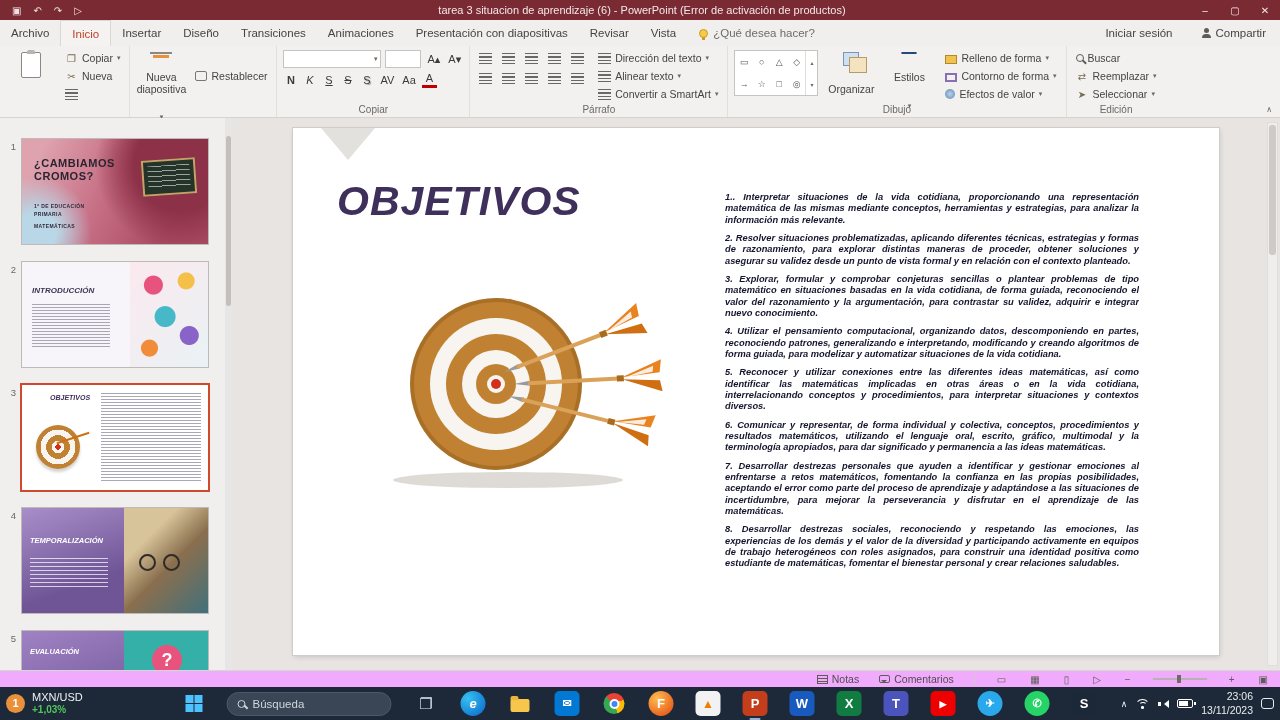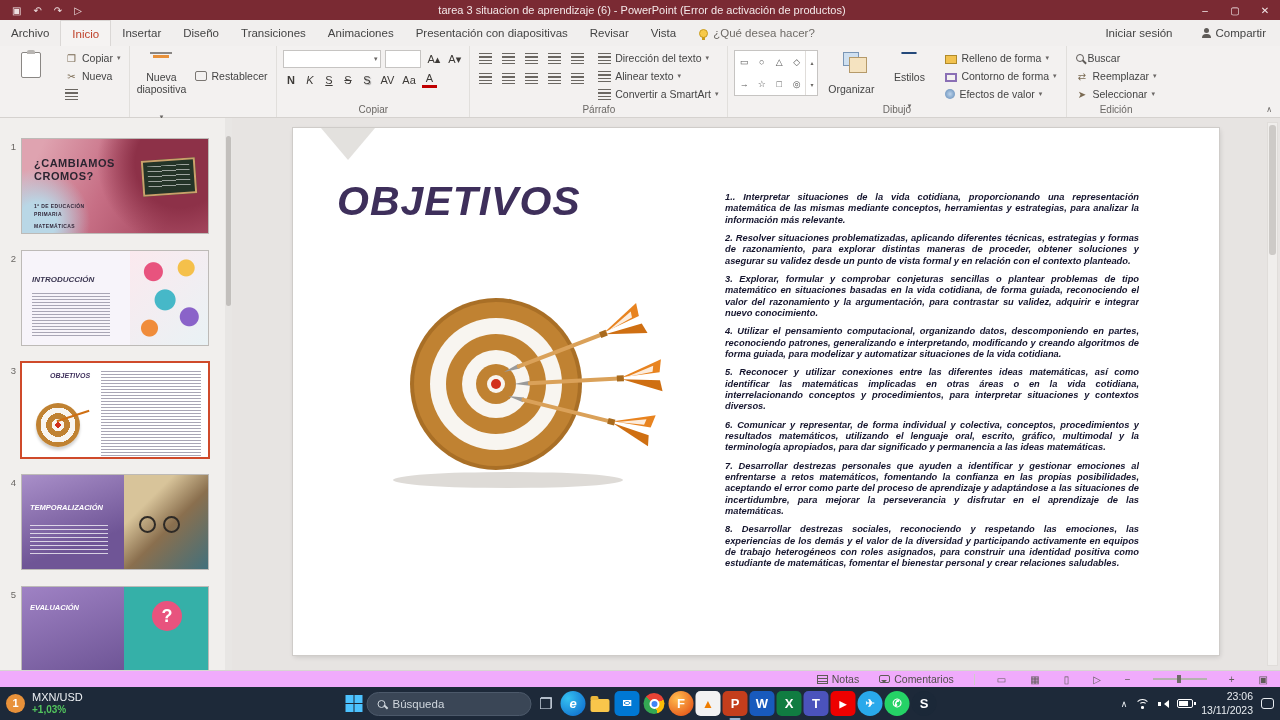--- a/index.html
+++ b/index.html
@@ -64,21 +64,21 @@
   .effects-icon { width:10px; height:10px; border-radius:50%; background:radial-gradient(circle,#bcd3ea,#5d87b5); }
   .mag { width:8px; height:8px; border:1.5px solid #5f5b58; border-radius:50%; position:relative; display:inline-block; }
   .mag::after { content:""; position:absolute; width:5px; height:1.5px; background:#5f5b58; transform:rotate(45deg); right:-4px; bottom:-1px; }
   .rib-collapse { position:absolute; right:8px; bottom:3px; font-size:8px; color:#6a6764; }
 
   
   .main { flex:1; display:flex; min-height:0; }
   .panel { width:232px; background:#f1efed; padding:21px 0 0 4px; position:relative; overflow:hidden; flex:0 0 auto; }
   .thumb-row { display:flex; gap:6px; margin-bottom:18px; }
   .thumb-num { width:12px; font-size:9.5px; color:#6a6764; text-align:right; padding-top:2px; }
-  .thumb { width:186px; height:94px; background:#fff; outline:1px solid #bdbab7; position:relative; overflow:hidden; flex:0 0 auto; }
+  .thumb { width:186px; height:105px; background:#fff; outline:1px solid #bdbab7; position:relative; overflow:hidden; flex:0 0 auto; }
   .thumb.selected { outline:2px solid #cf4a2a; }
   .tlines { background:repeating-linear-gradient(to bottom,#a9a6b5 0 1px,transparent 1px 3px); }
   
   .t1 { background:
     radial-gradient(circle at 85% 25%, #8d3148 0 26%, transparent 48%),
     radial-gradient(circle at 8% 88%, #b9d7e6 0 10%, transparent 28%),
     linear-gradient(115deg,#dfa3b0 10%,#c76f85 45%,#a84a62 80%); }
   .t1-title { position:absolute; left:12px; top:18px; width:92px; font-size:11px; font-weight:800; color:#2b2430; line-height:1.15; letter-spacing:.5px; }
   .t1-board { position:absolute; right:12px; top:20px; width:54px; height:36px; background:#243428; border:2px solid #caa06a; transform:rotate(-4deg); }
   .t1-board::after { content:""; position:absolute; inset:4px; background:repeating-linear-gradient(to bottom,rgba(255,255,255,.55) 0 1px,transparent 1px 5px); }
@@ -142,21 +142,21 @@
   .zoom-track { width:54px; height:2px; background:#b5b2af; position:relative; }
   .zoom-thumb { position:absolute; left:24px; top:-3px; width:4px; height:8px; background:#6f6b67; }
 
   
   .taskbar { height:33px; background:#1d2939; position:relative; display:flex; align-items:center; color:#e8ecf0; flex:0 0 auto; }
   .tb-left { position:absolute; left:6px; display:flex; align-items:center; gap:7px; }
   .coin { width:19px; height:19px; border-radius:50%; background:#e8913a; color:#fff; font-weight:bold; font-size:11px; display:flex; align-items:center; justify-content:center; }
   .wtext { display:flex; flex-direction:column; line-height:1.15; }
   .wpair { font-size:11px; color:#eef1f4; }
   .wchange { font-size:10px; color:#52c45d;font-weight:bold; }
-  .tb-center { position:absolute; left:50%; transform:translateX(-50%); display:flex; align-items:center; gap:2px; }
+  .tb-center { position:absolute; left:50%; transform:translateX(-50%); display:flex; align-items:center; gap:22px; }
   .tb-start { background:none; border:none; padding:2px; }
   .winlogo { width:17px; height:17px; display:grid; grid-template-columns:7.5px 7.5px; grid-template-rows:7.5px 7.5px; gap:1.5px; }
   .winlogo i { background:#4cc2ff; }
   .tb-search { width:165px; height:24px; border-radius:12px; background:#3a4656; border:1px solid #4c596a; display:flex; align-items:center; gap:7px; padding:0 10px; }
   .tb-search .mag { border-color:#cfd6dd; } .tb-search .mag::after { background:#cfd6dd; }
   .tb-search input { background:transparent; border:none; outline:none; color:#cfd6dd; font-size:11.5px; width:115px; font-family:inherit; }
   .tb-search input::placeholder { color:#cfd6dd; }
   .tb-app { background:none; border:none; padding:0; position:relative; }
   .app { width:25px; height:25px; display:flex; align-items:center; justify-content:center; border-radius:5px; font-size:13px; font-weight:bold; color:#fff; }
   .a-tv { background:transparent; color:#dbe5f0; font-size:15px; font-weight:normal; }

